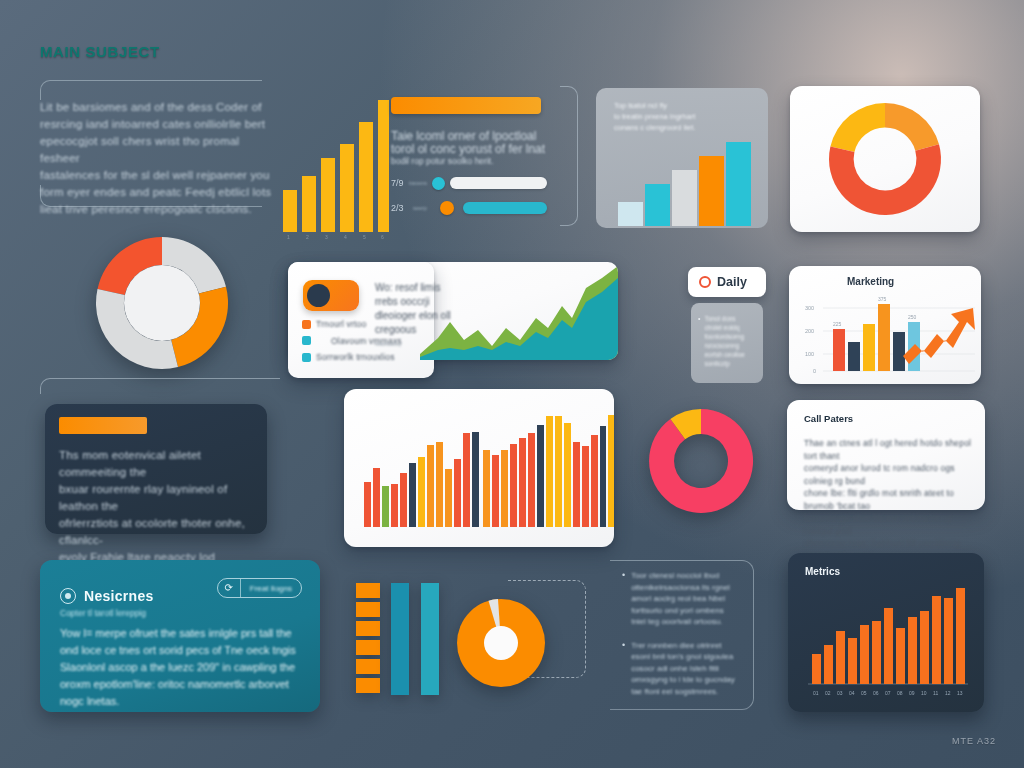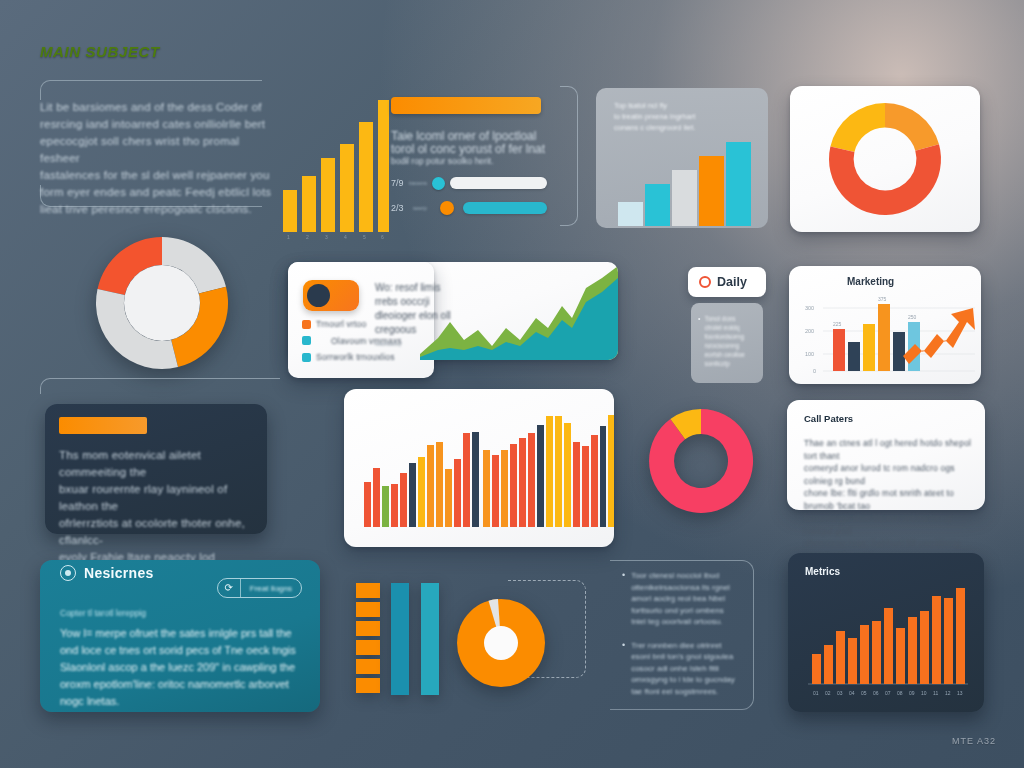--- a/index.html
+++ b/index.html
@@ -35,21 +35,21 @@
     background: linear-gradient(160deg, rgba(182,188,195,0.92) 0%, rgba(167,174,182,0.90) 100%);
     border-radius: 10px;
   }
 
   
   .blur { filter: blur(0.85px); }
   .blur-lite { filter: blur(0.5px); }
 
   .title-main {
     font-size: 15px; font-weight: bold; letter-spacing: 0.6px;
-    color: #4d7c0f; text-shadow: 0 1px 2px rgba(0,0,0,0.35); font-style: italic;
+    color: #0f766e; text-shadow: 0 1px 2px rgba(0,0,0,0.35);
   }
   .body-light { color: #c6d2dc; font-size: 11.5px; line-height: 17px; letter-spacing: .2px; }
   .body-dark  { color: #4a5664; font-size: 8.5px; line-height: 12.5px; letter-spacing: .2px; }
   .body-white { color: #e6f2f6; font-size: 11px; line-height: 17px; }
 
   .bracket { border: 1px solid rgba(190,205,216,0.55); }
 
   .watermark {
     color: rgba(225,232,238,0.55); font-size: 9px; letter-spacing: 1px;
     text-shadow: 0 1px 1px rgba(0,0,0,0.2);
@@ -330,21 +330,21 @@
       <div class="body-dark">Thae an ctnes atl l ogt hered hotdo shepol tort thant</div>
       <div class="body-dark">comeryd anor lurod tc rom nadcro ogs colnieg rg bund</div>
       <div class="body-dark">chone lbe: flti grdlo mot snrith ateet to brumob 'bcat tao</div>
       <div class="body-dark">lotoaner-gic shar hb anc oolotu lonng ratrepd gind</div>
       <div class="body-dark">ohomoeno roon: llwbhuAl bll oemlifeetg ormp tor tler ontd</div>
       <div class="body-dark">ontgabe rtolnl.</div>
     </div>
   </div>
 
   <div class="abs card-teal" style="left:40px; top:560px; width:280px; height:152px;">
-    <div style="position:absolute;left:20px;top:5px;display:flex;align-items:center;gap:8px;">
+    <div style="position:absolute;left:20px;top:28px;display:flex;align-items:center;gap:8px;">
       <span style="width:16px;height:16px;border-radius:50%;border:1.8px solid #cfeaf1;display:inline-block;position:relative;">
         <span style="position:absolute;left:4px;top:4px;width:6px;height:6px;border-radius:50%;background:#cfeaf1;"></span>
       </span>
       <span class="blur-lite" style="color:#f2fbfd;font-size:14px;font-weight:bold;letter-spacing:.3px;">Nesicrnes</span>
     </div>
 
     <div style="position:absolute;right:18px;top:18px;height:20px;display:flex;align-items:center;
                 border:1px solid rgba(214,238,244,0.75);border-radius:11px;overflow:hidden;">
       <span style="width:22px;text-align:center;color:#e7f6f9;font-size:10px;line-height:18px;">⟳</span>
       <span style="width:1px;height:18px;background:rgba(214,238,244,0.6);"></span>

